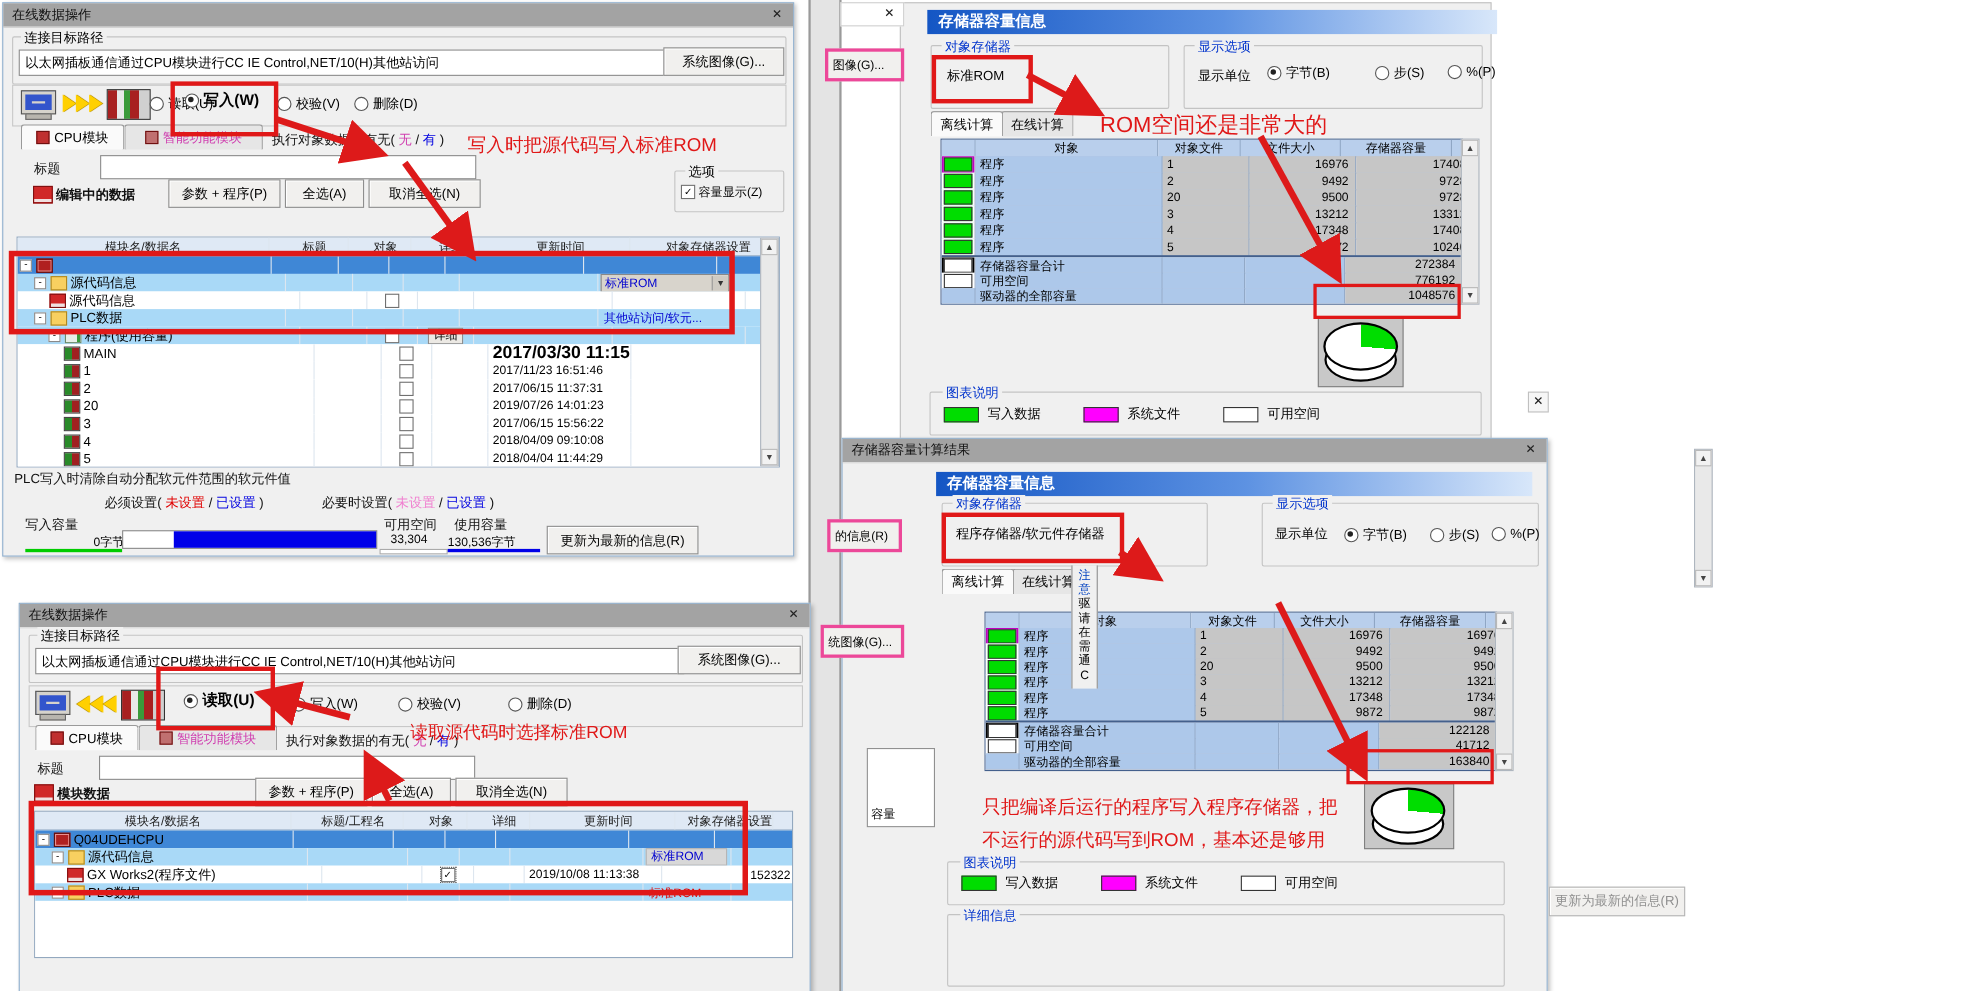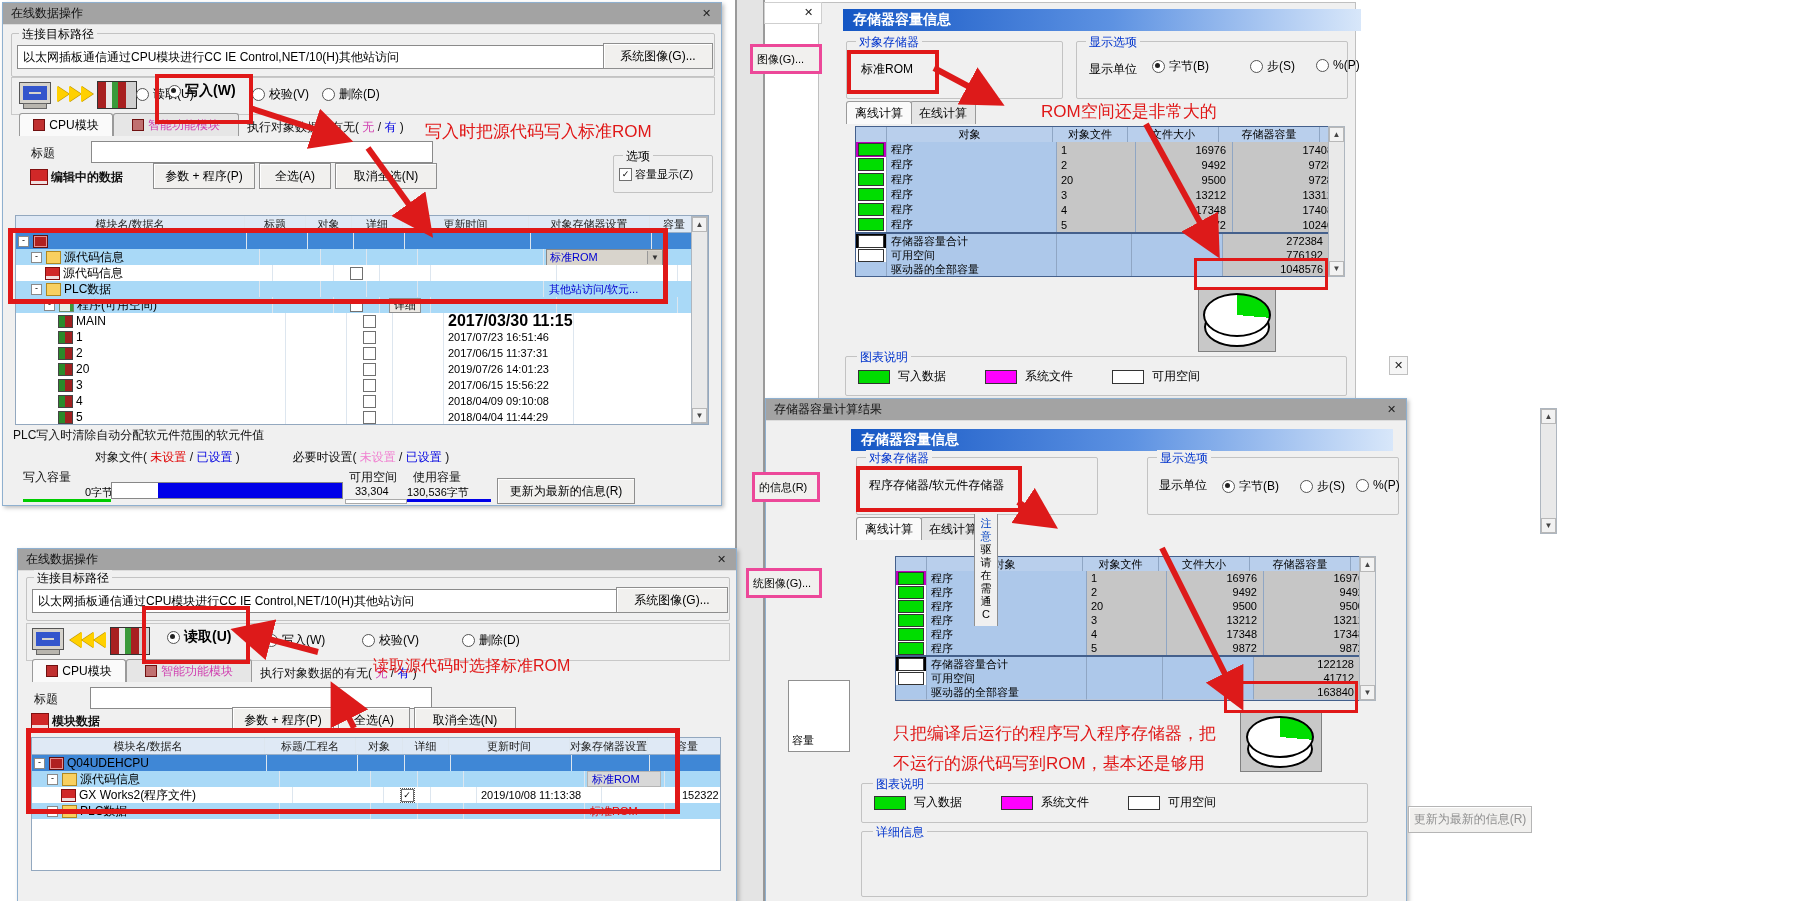--- a/index.html
+++ b/index.html
@@ -15,21 +15,21 @@
   .btn{position:absolute;background:#f1f0ee;border:1px solid #8e8e8e;box-shadow:inset 1px 1px 0 #fff;font-size:12px;display:flex;align-items:center;justify-content:center;white-space:nowrap;cursor:default;}
   .btn.dis{color:#909090;border-color:#b5b5b5;}
   .panelbox{position:absolute;border:1px solid #c0c0c0;background:#f0f0f0;}
   .bluehdr{position:absolute;background:linear-gradient(90deg,#1456c4,#5d92e2 52%,#d8e7fa);color:#fff;font-weight:bold;font-size:14px;display:flex;align-items:center;padding-left:10px;height:22px;}
   .tab{position:absolute;height:22px;display:flex;align-items:center;justify-content:center;font-size:12px;border:1px solid #9a9a9a;border-bottom:none;background:#e6e6e6;border-radius:3px 3px 0 0;}
   .tab.act{background:#fafafa;z-index:2;}
   .tab .tic{display:inline-block;width:10px;height:10px;background:#c03030;border:1px solid #701010;margin-right:4px;}
   .tab.pink{color:#d040b0;}
   .ttab{position:absolute;background:#fff;border:1px solid #93a8bf;display:flex;flex-direction:column;overflow:hidden;}
   .trow{display:flex;height:16px;flex:none;}
-  .thead{background:#dfe9f5;border-bottom:1px solid #9ab0c8;}
+  .thead{background:#dfe9f5;border-bottom:1px solid #9ab0c8;gap:11px;}
   .tcell{display:flex;align-items:center;font-size:12px;overflow:hidden;border-right:1px solid #dde6ef;flex:none;white-space:nowrap;}
   .th{justify-content:center;font-size:11px;color:#222;}
   .rsel{background:#3f87d6;}
   .rhl{background:#a9d9f7;}
   .rplain{background:#ffffff;}
   .tfill{flex:1;background:#fff;}
   .exp{width:9px;height:9px;border:1px solid #8a8a8a;background:#fff;font-size:9px;line-height:7px;text-align:center;margin:0 3px 0 0;flex:none;}
   .ic{display:inline-block;width:13px;height:11px;margin:0 3px 0 1px;flex:none;}
   .ic-cpu{background:#b02020;border:1px solid #601010;box-shadow:inset 0 0 0 1px #e89090;}
   .ic-folder{background:#f8d060;border:1px solid #b08820;}
@@ -468,21 +468,21 @@
           <div class="tcell" style="width: 125px;"></div>
           <div class="tcell" style="width: 120px; padding-left: 2px;">
             <span class="set-link">其他站访问/软元...</span>
           </div>
           <div class="tcell" style="width: 48px;"></div>
         </div>
         <div class="trow rhl">
           <div class="tcell" style="width: 228px; padding-left: 28px;">
             <span class="exp">-</span>
             <span class="ic ic-progfolder"></span>
-            <span>程序(可用空间)</span>
+            <span>程序(使用容量)</span>
           </div>
           <div class="tcell" style="width: 60px;"></div>
           <div class="tcell" style="width: 45px; justify-content: center;">
             <span class="cb"></span>
           </div>
           <div class="tcell" style="width: 50px; justify-content: center;">
             <span class="minibtn">详细</span>
           </div>
           <div class="tcell" style="width: 125px;"></div>
           <div class="tcell" style="width: 120px;"></div>
@@ -505,21 +505,21 @@
         <div class="trow rplain">
           <div class="tcell" style="width: 228px; padding-left: 41px;">
             <span class="ic ic-prog"></span>
             <span>1</span>
           </div>
           <div class="tcell" style="width: 60px;"></div>
           <div class="tcell" style="width: 45px; justify-content: center;">
             <span class="cb"></span>
           </div>
           <div class="tcell" style="width: 50px;"></div>
-          <div class="tcell" style="width: 125px; font-size: 11px; padding-left: 4px;">2017/07/23 16:51:46</div>
+          <div class="tcell" style="width: 125px; font-size: 11px; padding-left: 4px;">2017/11/23 16:51:46</div>
           <div class="tcell" style="width: 120px;"></div>
           <div class="tcell" style="width: 48px;"></div>
         </div>
         <div class="trow rplain">
           <div class="tcell" style="width: 228px; padding-left: 41px;">
             <span class="ic ic-prog"></span>
             <span>2</span>
           </div>
           <div class="tcell" style="width: 60px;"></div>
           <div class="tcell" style="width: 45px; justify-content: center;">
@@ -587,21 +587,21 @@
           <div class="tcell" style="width: 48px;"></div>
         </div>
         <div class="tfill"></div>
       </div>
     <div class="vsb" style="left:688px;top:213px;height:206px;z-index:7;">
       <div class="sbtn">▲</div>
       <div class="sbtn">▼</div>
     </div>
     <div class="abs note" style="left:10px;top:424px;">PLC写入时清除自动分配软元件范围的软元件值</div>
     <div class="abs note" style="left:92px;top:446px;">
-      <span>对象文件(</span>
+      <span>必须设置(</span>
       <span class="redtx">未设置</span>
       <span>/</span>
       <span class="bluetx">已设置</span>
       <span>)</span>
       <span style="display:inline-block;width:46px;"></span>
       <span>必要时设置(</span>
       <span class="pinktx">未设置</span>
       <span>/</span>
       <span class="bluetx">已设置</span>
       <span>)</span>
@@ -735,21 +735,21 @@
   <div class="rbox" style="left:155px;top:74px;width:90px;height:42px;z-index:8;"></div>
   <div class="rbox" style="left:8px;top:228px;width:650px;height:66px;border-width:5px;"></div>
   <div class="rbox" style="left:847px;top:50px;width:84px;height:36px;"></div>
   <div class="rbox" style="left:1194px;top:258px;width:128px;height:26px;border-width:3px;"></div>
   <div class="rbox" style="left:856px;top:466px;width:158px;height:38px;"></div>
   <div class="rbox" style="left:1224px;top:681px;width:128px;height:26px;border-width:3px;"></div>
   <div class="rbox" style="left:142px;top:606px;width:100px;height:50px;"></div>
   <div class="rbox" style="left:26px;top:728px;width:644px;height:76px;border-width:5px;"></div>
 
   <div class="ann" style="left:425px;top:120px;">写入时把源代码写入标准ROM</div>
-  <div class="ann" style="left:1000px;top:100px;font-size:17px;margin-left:41px;">ROM空间还是非常大的</div>
+  <div class="ann" style="left:1000px;top:100px;font-size:20px;">ROM空间还是非常大的</div>
   <div class="ann" style="left:373px;top:656px;font-size:16px;">读取源代码时选择标准ROM</div>
   <div class="ann" style="left:893px;top:722px;">只把编译后运行的程序写入程序存储器，把</div>
   <div class="ann" style="left:893px;top:752px;">不运行的源代码写到ROM，基本还是够用</div>
 
   <svg class="overlay" width="1793" height="901">
     <defs>
       <marker id="ah" markerWidth="7" markerHeight="7" refX="5" refY="3.5" orient="auto">
         <path d="M0,0 L7,3.5 L0,7 Z" fill="#dd1a1a"></path>
       </marker>
     </defs>

